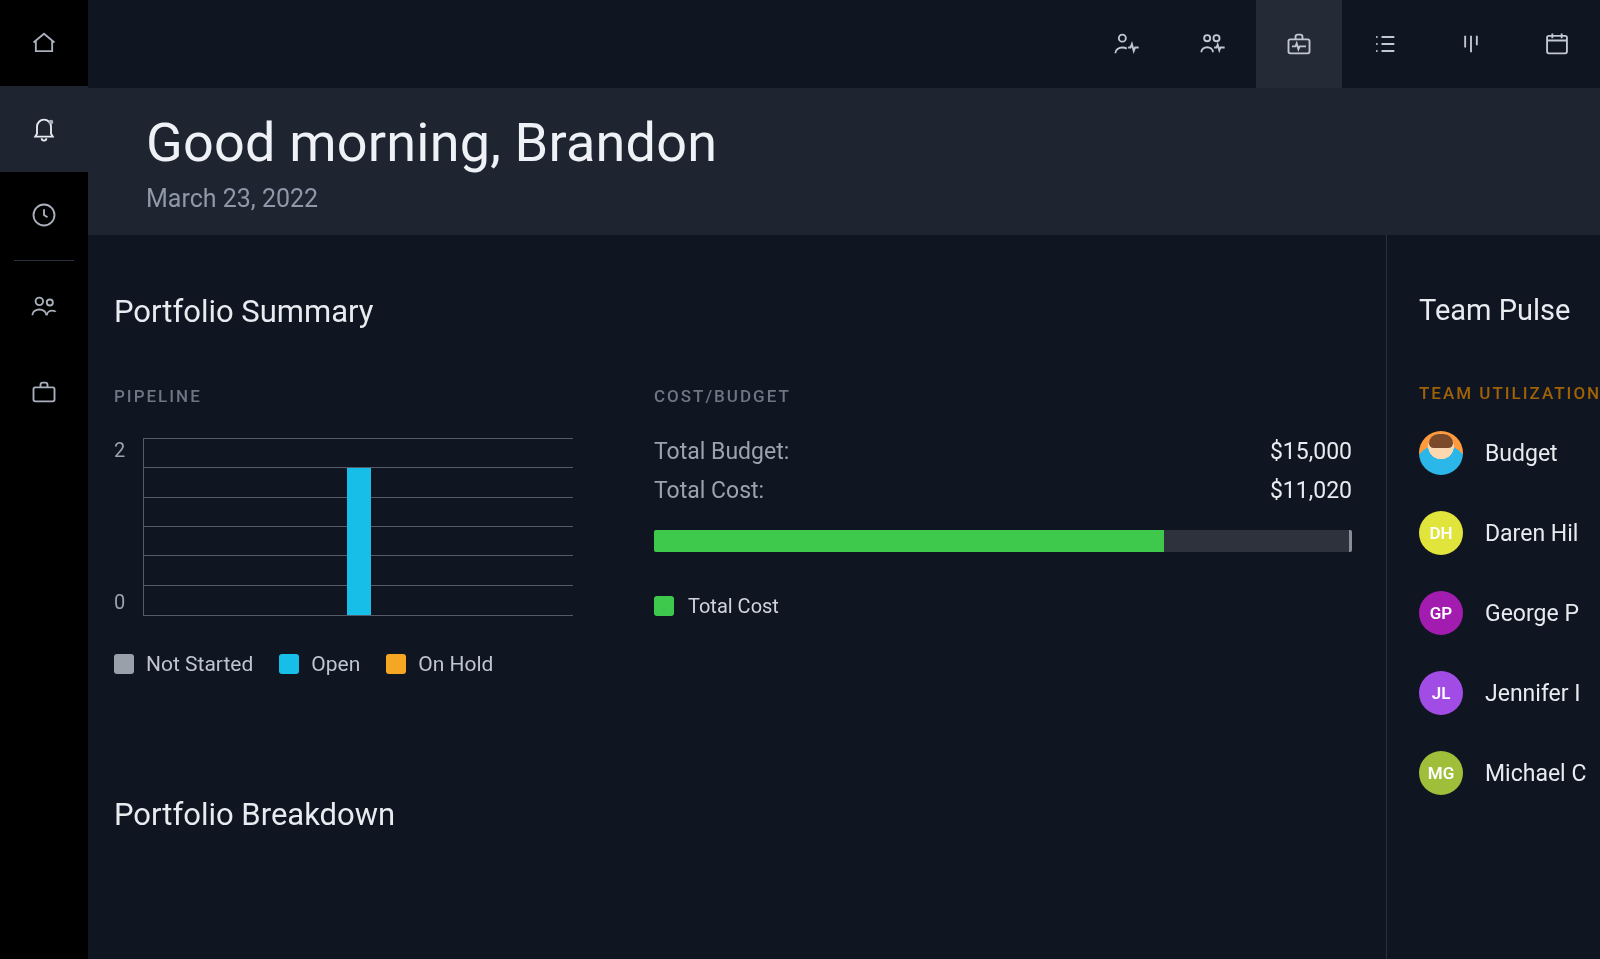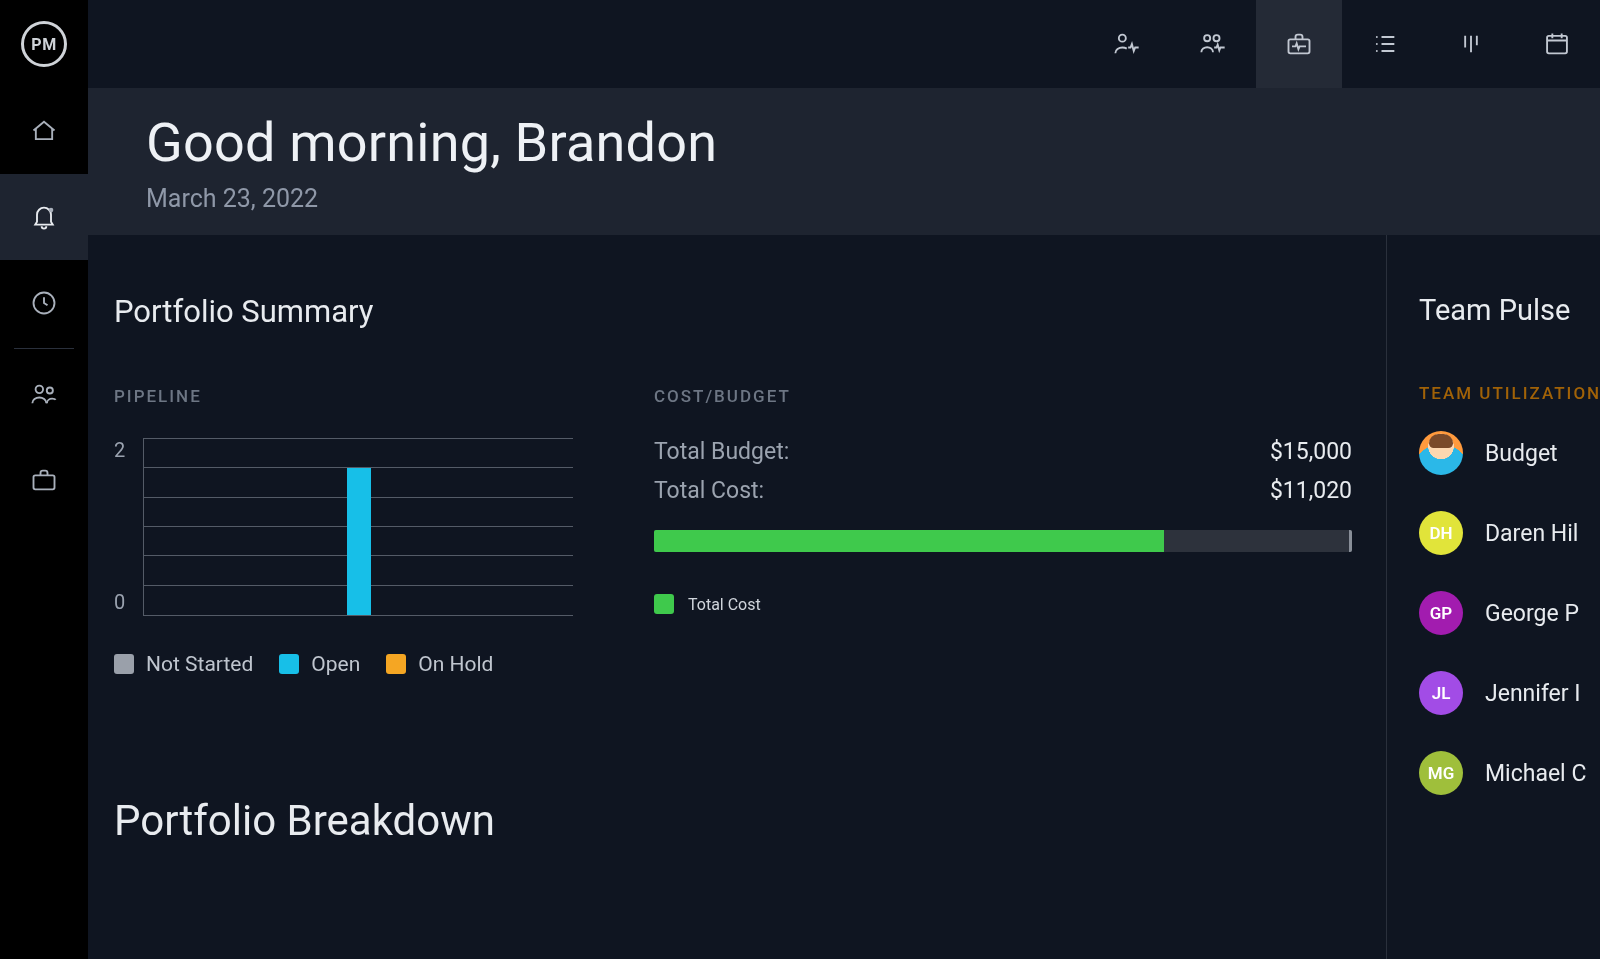--- a/index.html
+++ b/index.html
@@ -218,26 +218,26 @@
   }
   .progress-fill {
     height:100%;
     background:#3fc94c;
   }
   .cost-legend {
     margin-top:42px;
     display:flex;
     align-items:center;
     gap:14px;
-    font-size:16px;
+    font-size:20px;
     color:#d0d5dc;
   }
   
   .breakdown-title {
-    font-size:42px;
+    font-size:31px;
     font-weight:400;
     color:#e8ebef;
     margin-top:120px;
   }
   
   .teampulse {
     width:214px;
     border-left:1px solid #2a303c;
     padding:58px 0 0 32px;
     overflow:hidden;
@@ -294,23 +294,20 @@
     background:#7a4a2a;
     border-radius:12px 12px 6px 6px;
   }
 </style>
 </head>
 <body>
 
 <div class="app">
 
   <aside class="sidebar">
-    <div class="logo-wrap">
-      <div class="pm-logo">PM</div>
-    </div>
     <div class="nav-section">
       <div class="nav-item">
         <svg width="28" height="28" viewBox="0 0 24 24">
             <path d="M3 11.5 12 4l9 7.5"></path>
             <path d="M5 10v9h14v-9"></path>
           </svg>
       </div>
       <div class="nav-item active">
         <svg width="28" height="28" viewBox="0 0 24 24">
             <path d="M6 16V10a6 6 0 1 1 12 0v6l1.5 2.5h-15L6 16Z"></path>

